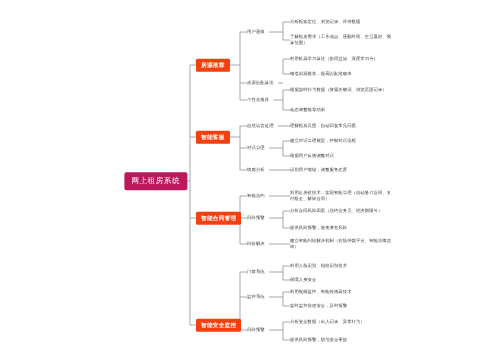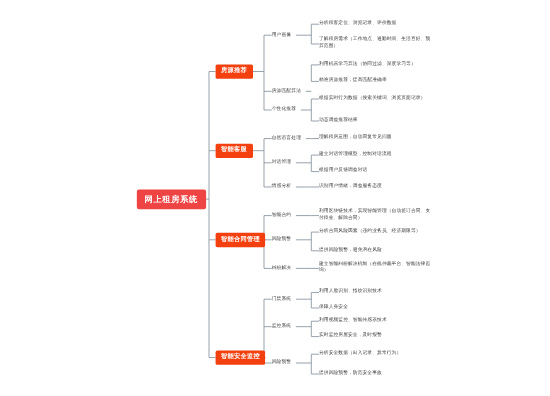--- a/index.html
+++ b/index.html
@@ -28,24 +28,24 @@
     height: 360px;
     pointer-events: none;
   }
   .node {
     position: absolute;
     box-sizing: border-box;
     white-space: nowrap;
   }
   
   .root {
-    background: #ef4444;
+    background: #be185d;
     color: #ffffff;
     font-size: 7.5px;
-    font-weight: bold;
+    font-weight: normal;
     letter-spacing: 0.6px;
     padding: 5px 7px;
     border-radius: 2px;
     transform: translate(-100%, -50%);
     line-height: 1;
   }
   
   .branch {
     background: #f4400f;
     color: #ffffff;

